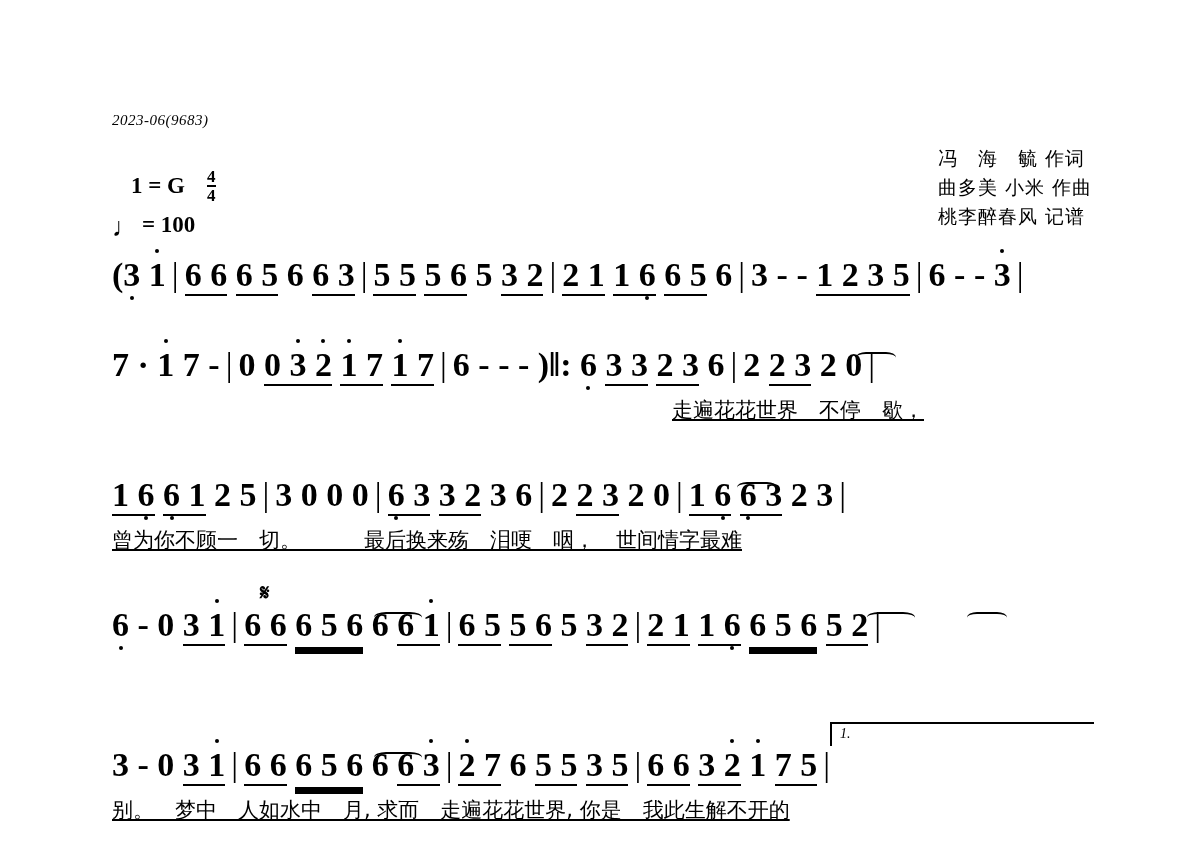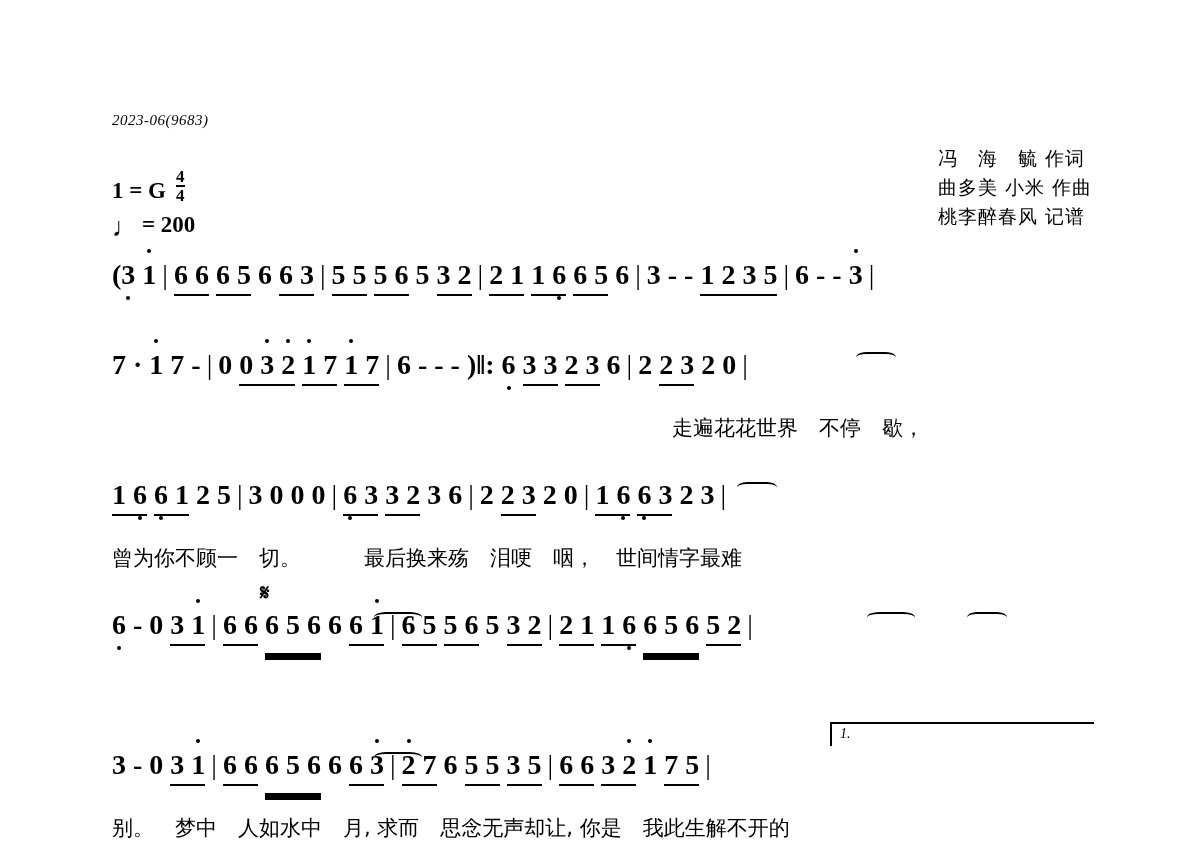--- a/index.html
+++ b/index.html
@@ -73,22 +73,23 @@
   .keybox {
     position: absolute;
     left: 112px;
     top: 168px;
     font-family: "Liberation Serif", serif;
   }
   .key-line {
     font-size: 23px;
     font-weight: bold;
     display: flex;
-    align-items: flex-end;
-    gap: 4px;
+    align-items: center;
+    gap: 16px;
+    margin-left: 19px;
   }
   .meter {
     display: inline-block;
     font-size: 17px;
     font-weight: bold;
     line-height: 1.0;
     text-align: center;
     margin-left: 6px;
   }
   .meter .num { display:block; }
@@ -109,34 +110,35 @@
   }
 
   
   .staff {
     position: absolute;
     left: 112px;
     width: 980px;
     font-family: "Liberation Serif", serif;
   }
   .notes {
-    font-size: 28px;
+    font-size: 34px;
     font-weight: bold;
     letter-spacing: 0px;
     white-space: pre;
     line-height: 34px;
     position: relative;
     height: 44px;
   }
   .lyrics {
     font-family: "DejaVu Sans", sans-serif;
     font-size: 21px;
     white-space: pre;
-    margin-top: 22px;
+    margin-top: 4px;
     letter-spacing: 0px;
+    text-decoration: underline;
   }
 
   
   .n { position: relative; display: inline-block; }
   .dot-up::after {
     content: "";
     position: absolute;
     left: 50%;
     top: -9px;
     width: 4px; height: 4px;
@@ -148,21 +150,21 @@
     content: "";
     position: absolute;
     left: 50%;
     bottom: -8px;
     width: 4px; height: 4px;
     margin-left: -2px;
     border-radius: 50%;
     background: #000;
   }
   .ul { border-bottom: 2px solid #000; padding-bottom: 2px; }
-  .ul2 { box-shadow: 0 3px 0 0 #000, 0 7px 0 0 #000; padding-bottom: 11px;}
+  .ul2 { box-shadow: 0 3px 0 0 #000, 0 7px 0 0 #000; padding-bottom: 5px;}
   .bar { padding: 0 6px; font-weight: normal; }
 
   .tie {
     position: absolute;
     border-top: 2px solid #000;
     border-radius: 50%/100%;
     border-left: 0; border-right: 0; border-bottom: 0;
     height: 9px;
   }
 
@@ -199,21 +201,21 @@
   <div class="keybox">
     <div class="key-line">
       <span>1 = G</span>
       <span class="meter">
         <span class="num">4</span>
         <span class="den">4</span>
       </span>
     </div>
     <div class="tempo-line">
       <span class="qnote">♩</span>
-      <span>= 200</span>
+      <span>= 100</span>
     </div>
   </div>
 
   <div class="staff" style="top:258px;">
     <div class="notes"><span class="n">(</span><span class="n dot-dn">3</span> <span class="n dot-up">1</span><span class="bar">|</span><span class="n ul">6 6</span> <span class="n ul">6 5</span> <span class="n">6</span> <span class="n ul">6 3</span><span class="bar">|</span><span class="n ul">5 5</span> <span class="n ul">5 6</span> <span class="n">5</span> <span class="n ul">3 2</span><span class="bar">|</span><span class="n ul">2 1</span> <span class="n ul">1 <span class="n dot-dn">6</span></span> <span class="n ul">6 5</span> <span class="n">6</span><span class="bar">|</span><span class="n">3</span> <span class="n">-</span> <span class="n">-</span> <span class="n ul">1 2 3 5</span><span class="bar">|</span><span class="n">6</span> <span class="n">-</span> <span class="n">-</span> <span class="n dot-up">3</span><span class="bar">|</span></div>
   </div>
 
   <div class="staff" style="top:348px;">
     <div class="notes"><span class="n">7</span><span class="n"> · </span><span class="n dot-up">1</span> <span class="n">7</span> <span class="n">-</span><span class="bar">|</span><span class="n">0</span> <span class="n ul">0 <span class="n dot-up">3</span> <span class="n dot-up">2</span></span> <span class="n ul"><span class="n dot-up">1</span> 7</span> <span class="n ul"><span class="n dot-up">1</span> 7</span><span class="bar">|</span><span class="n">6</span> <span class="n">-</span> <span class="n">-</span> <span class="n">-</span> <span class="n">)</span><span class="n">‖:</span> <span class="n dot-dn">6</span> <span class="n ul">3 3</span> <span class="n ul">2 3</span> <span class="n">6</span><span class="bar">|</span><span class="n">2</span> <span class="n ul">2 3</span> <span class="n">2</span> <span class="n">0</span><span class="bar">|</span>
       <span class="tie" style="left:744px; top:4px; width:40px;"></span>
@@ -236,16 +238,16 @@
       <span class="tie" style="left:855px; top:4px; width:40px;"></span>
     </div>
   </div>
 
   <div class="staff" style="top:748px;">
     <span class="volta" style="left:718px; top:-26px; width:262px;"></span>
     <span class="volta-label" style="left:728px; top:-22px;">1.</span>
     <div class="notes"><span class="n">3</span> <span class="n">-</span> <span class="n">0</span> <span class="n ul">3 <span class="n dot-up">1</span></span><span class="bar">|</span><span class="n ul">6 6</span> <span class="n ul2">6 5 6</span> <span class="n">6</span> <span class="n ul">6 <span class="n dot-up">3</span></span><span class="bar">|</span><span class="n ul"><span class="n dot-up">2</span> 7</span> <span class="n">6</span> <span class="n ul">5 5</span> <span class="n ul">3 5</span><span class="bar">|</span><span class="n ul">6 6</span> <span class="n ul">3 <span class="n dot-up">2</span></span> <span class="n dot-up">1</span> <span class="n ul">7 5</span><span class="bar">|</span>
       <span class="tie" style="left:262px; top:4px; width:48px;"></span>
     </div>
-    <div class="lyrics">别。　梦中　人如水中　月, 求而　思念无声却让, 你是　我此生解不开的</div>
+    <div class="lyrics">别。　梦中　人如水中　月, 求而　走遍花花世界, 你是　我此生解不开的</div>
   </div>
 
 </div>
 
 </body></html>

